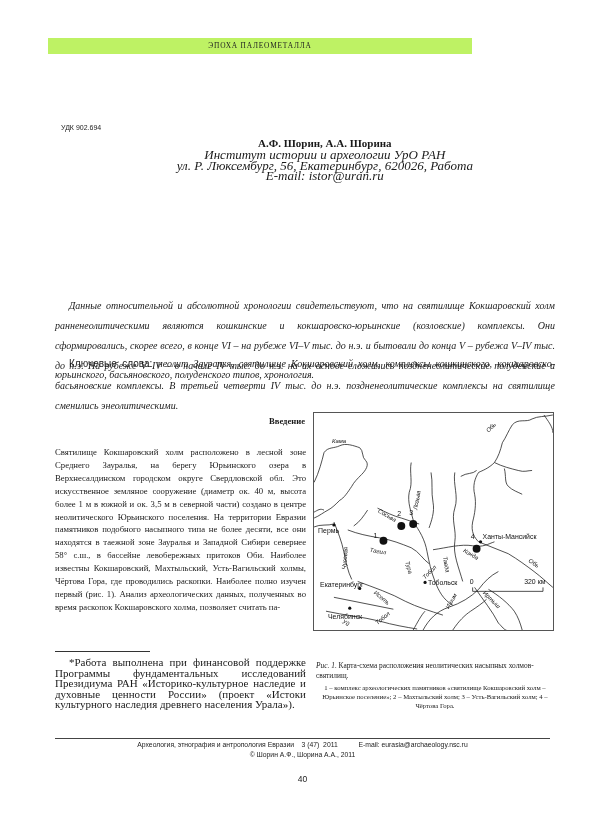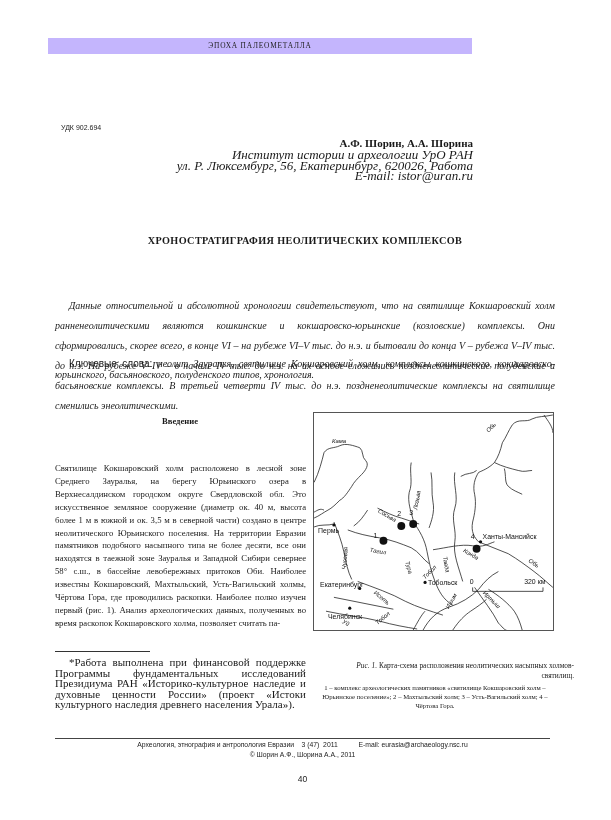--- a/index.html
+++ b/index.html
@@ -1,74 +1,74 @@
 <!DOCTYPE html>
 <html><head>
 <meta charset="utf-8">
 <style>
   * { margin: 0; padding: 0; box-sizing: border-box; }
   html, body { width: 611px; height: 820px; background: #ffffff; overflow: hidden; }
   body { position: relative; font-family: "Liberation Serif", serif; color: #1a1a1a; }
 
   .section-bar {
     position: absolute; left: 48px; top: 38px; width: 424px; height: 16px;
-    background: #c4b5fd; text-align: center;
+    background: #bef264; text-align: center;
     font-size: 7.4px; letter-spacing: 0.8px; line-height: 16px; color: #222;
   }
   .section-bar { width: 424px; }
 
   .udk { position: absolute; left: 61px; top: 124px; font-family: "Liberation Sans", sans-serif; font-size: 7px; color: #222; }
 
   .authors-block { position: absolute; right: 140px; top: 136px; text-align: right; }
-  .authors-block { right: 138px; }
+  .authors-block { right: 138px; text-align: center; }
   .authors { font-weight: bold; font-size: 11px; line-height: 14px; }
   .affil { font-style: italic; font-size: 13px; line-height: 10.5px; }
 
   .title {
     position: absolute; left: 40px; width: 530px; top: 234px; text-align: center;
     font-weight: bold; font-size: 10.2px; line-height: 13.5px; letter-spacing: 0.4px;
   }
 
   .abstract {
     position: absolute; left: 55px; width: 500px; top: 296px;
     font-style: italic; font-size: 10px; line-height: 20px; text-align: justify; text-indent: 14px;
   }
   .keywords {
     position: absolute; left: 55px; width: 500px; top: 358px;
     font-size: 10px; line-height: 11.4px; text-align: justify; text-indent: 14px;
   }
   .keywords .kw-label { font-family: "Liberation Sans", sans-serif; font-style: normal; }
   .keywords .kw-text { font-style: italic; }
 
   .intro-heading {
-    position: absolute; left: 55px; width: 250px; top: 416px; text-align: center;
+    position: absolute; left: 55px; width: 250px; top: 416px; text-align: right;
     font-weight: bold; font-size: 8.6px;
   }
   .body-text {
     position: absolute; left: 55px; width: 251px; top: 446px;
-    font-size: 8.7px; line-height: 12.9px; text-align: justify; text-align-last: justify; margin-top: 16px;
+    font-size: 8.7px; line-height: 12.9px; text-align: justify; text-align-last: justify;
   }
   .body-text { text-align-last: left; }
 
   .fn-rule { position: absolute; left: 55px; top: 651px; width: 95px; height: 0; border-top: 0.8px solid #333; }
   .footnote {
     position: absolute; left: 55px; width: 251px; top: 657px;
     font-size: 11px; line-height: 10.6px; text-align: justify; text-indent: 14px;
   }
 
   .map-frame {
     position: absolute; left: 313px; top: 412px; width: 241px; height: 219px;
     border: 1px solid #555;
   }
   .map-frame svg { width: 100%; height: 100%; display: block; }
   .map-label { font-family: "Liberation Sans", sans-serif; font-size: 7px; fill: #111; }
   .map-label-it { font-family: "Liberation Sans", sans-serif; font-size: 6px; font-style: italic; fill: #111; }
 
   .fig-caption {
-    position: absolute; left: 336px; width: 238px; top: 661px; text-align: right;
+    position: absolute; left: 316px; width: 238px; top: 661px; text-align: left;
     font-size: 7.4px; line-height: 9.8px;
   }
   .fig-caption .fig-label { font-style: italic; }
   .fig-legend {
     position: absolute; left: 316px; width: 238px; top: 683px; text-align: center;
     font-size: 6.7px; line-height: 9px;
   }
 
   .footer-rule { position: absolute; left: 55px; top: 738px; width: 495px; border-top: 0.8px solid #444; }
   .footer-line1 {
@@ -94,21 +94,20 @@
 <div class="udk">УДК 902.694</div>
 
 <div class="authors-block">
   <div class="authors">А.Ф. Шорин, А.А. Шорина</div>
   <div class="affil">Институт истории и археологии УрО РАН</div>
   <div class="affil">ул. Р. Люксембург, 56, Екатеринбург, 620026, Работа</div>
   <div class="affil">E-mail: istor@uran.ru</div>
 </div>
 
 <div class="title">
-  <div>ХРОНОСТРАТИГРАФИЯ НЕОЛИТИЧЕСКИХ КОМПЛЕКСОВ</div>
 </div>
 
 <p class="abstract">Данные относительной и абсолютной хронологии свидетельствуют, что на святилище Кокшаровский холм ранненеолитическими являются кошкинские и кокшаровско-юрьинские (козловские) комплексы. Они сформировались, скорее всего, в конце VI – на рубеже VI–V тыс. до н.э. и бытовали до конца V – рубежа V–IV тыс. до н.э. На рубеже V–IV – в начале IV тыс. до н.э. на их основе сложились поздненеолитические полуденские и басьяновские комплексы. В третьей четверти IV тыс. до н.э. поздненеолитические комплексы на святилище сменились энеолитическими.</p>
 
 <p class="keywords">
   <span class="kw-label">Ключевые слова: </span><span class="kw-text">неолит Зауралья, святилище Кокшаровский холм, комплексы кошкинского, кокшаровско-юрьинского, басьяновского, полуденского типов, хронология.</span>
 </p>
 
 <div class="intro-heading">Введение</div>
 <p class="body-text">Святилище Кокшаровский холм расположено в лесной зоне Среднего Зауралья, на берегу Юрьинского озера в Верхнесалдинском городском округе Свердловской обл. Это искусственное земляное сооружение (диаметр ок. 40 м, высота более 1 м в южной и ок. 3,5 м в северной части) создано в центре неолитического Юрьинского поселения. На территории Евразии памятников подобного насыпного типа не более десяти, все они находятся в таежной зоне Зауралья и Западной Сибири севернее 58° с.ш., в бассейне левобережных притоков Оби. Наиболее известны Кокшаровский, Махтыльский, Усть-Вагильский холмы, Чёртова Гора, где проводились раскопки. Наиболее полно изучен первый (рис. 1). Анализ археологических данных, полученных во время раскопок Кокшаровского холма, позволяет считать па-</p>

